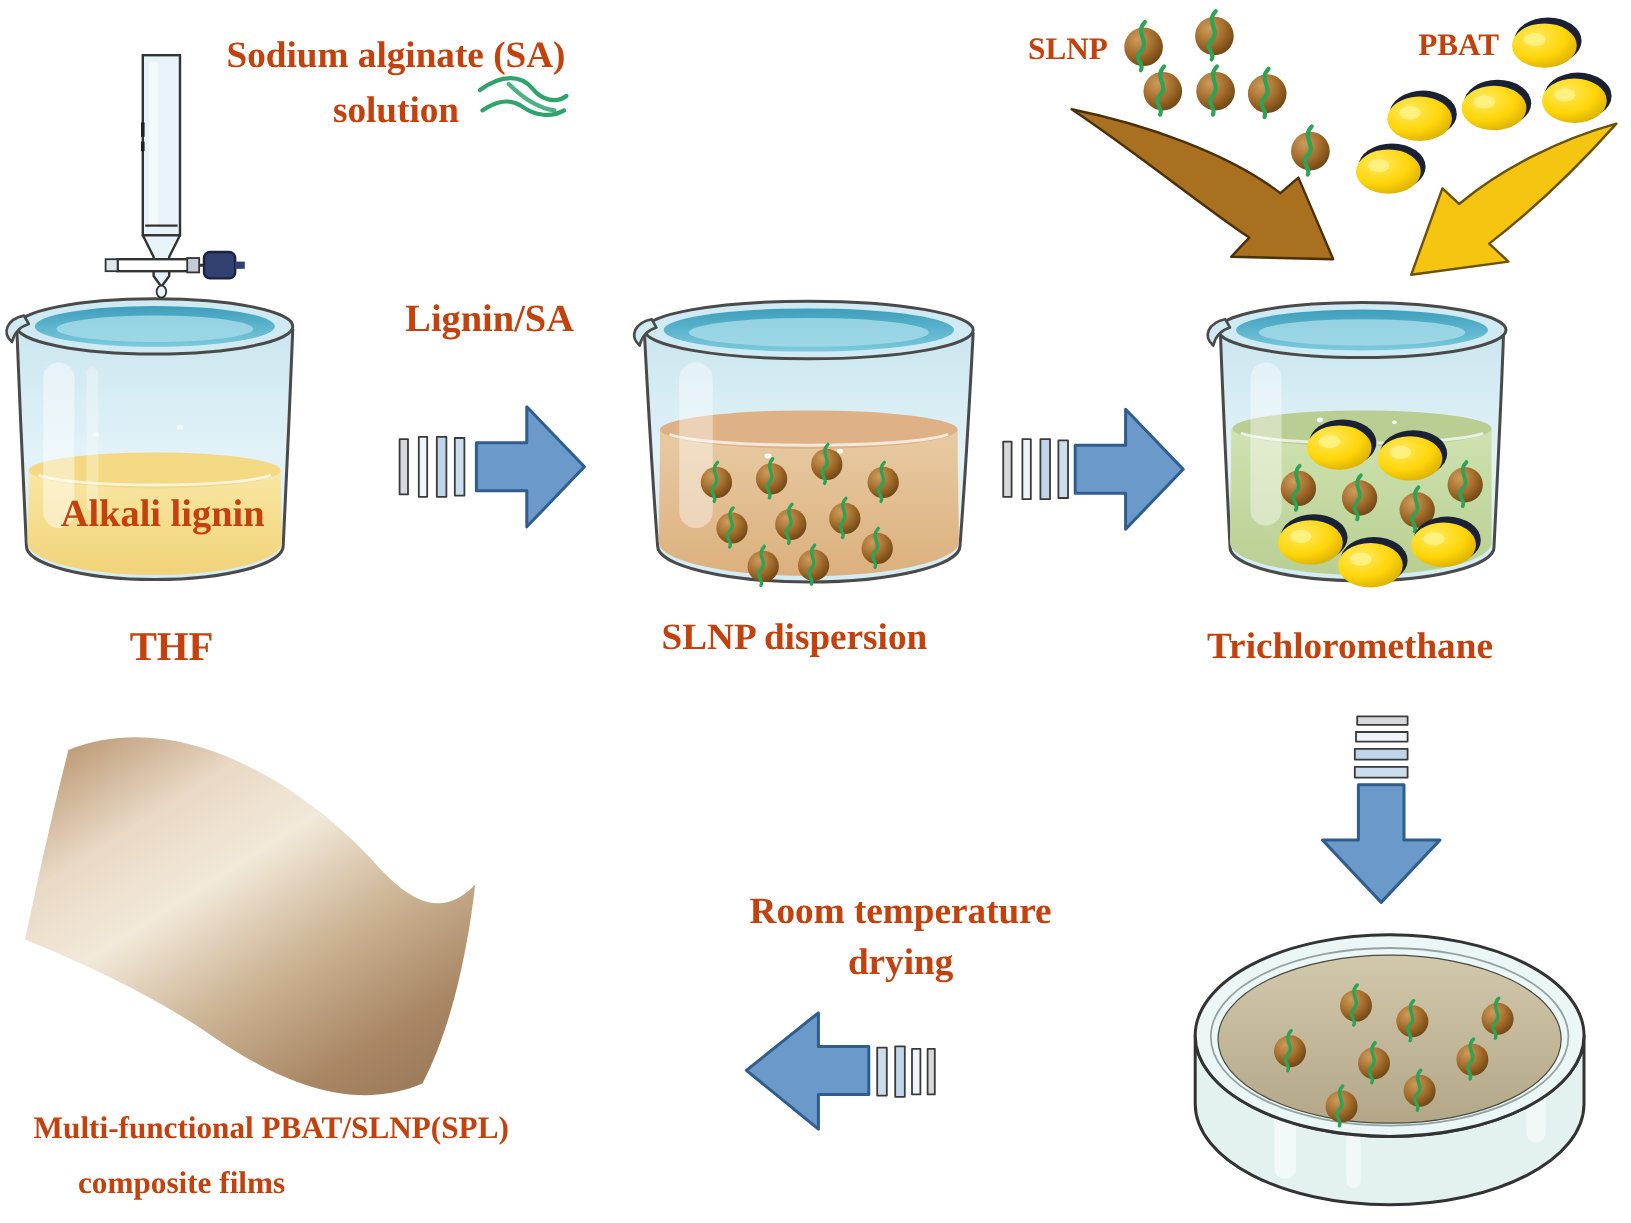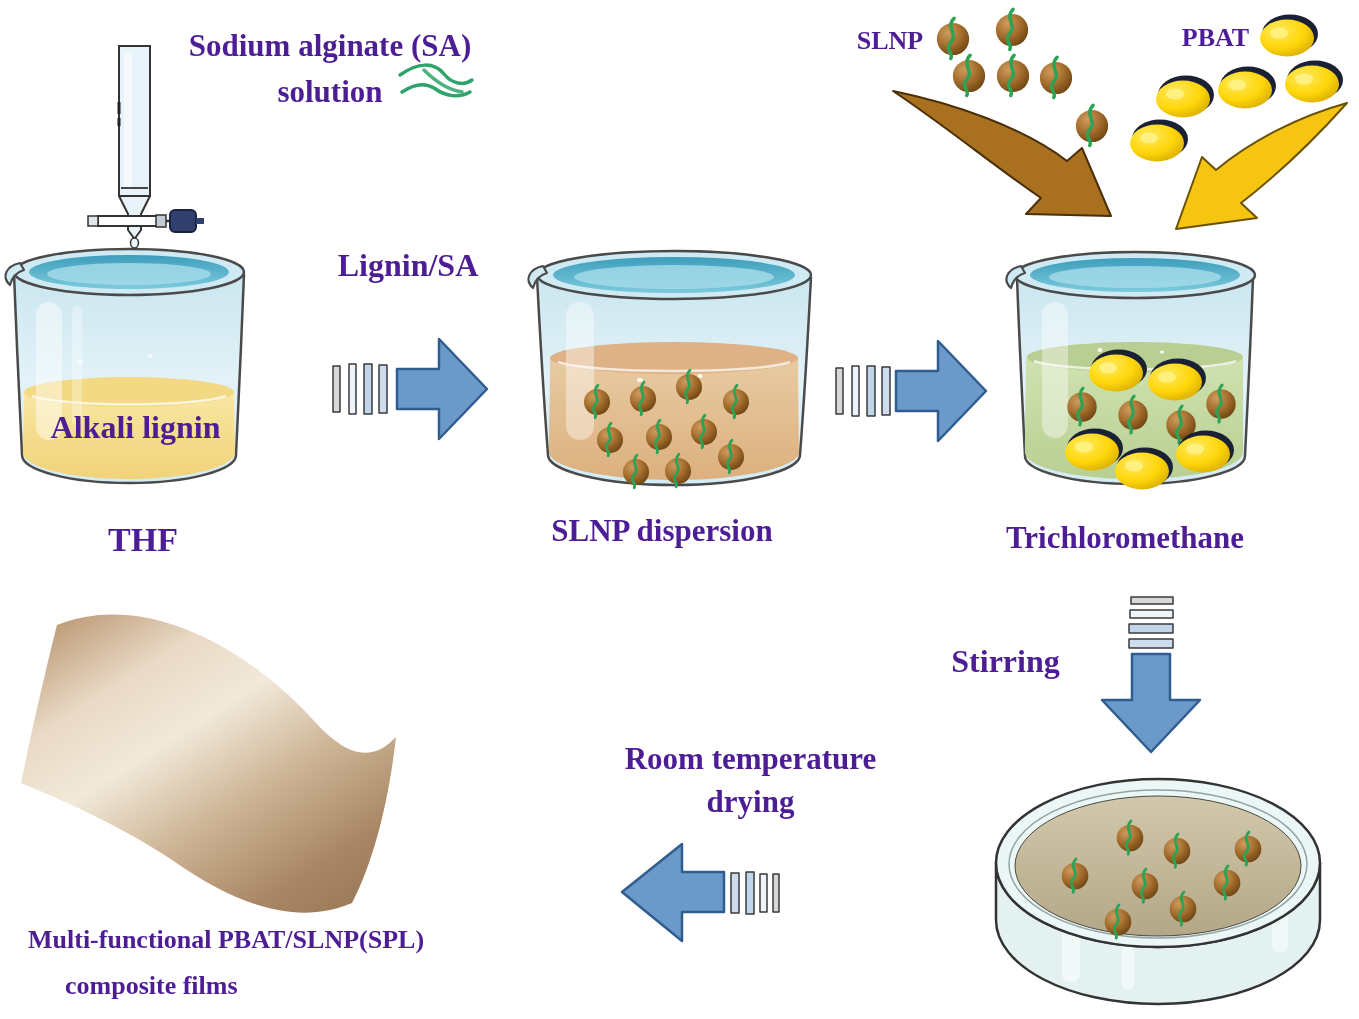--- a/index.html
+++ b/index.html
@@ -1,19 +1,19 @@
 <!DOCTYPE html>
 <html><head>
 <meta charset="utf-8">
 <style>
   html,body{margin:0;padding:0;background:#ffffff;}
   .stage{position:relative;width:1359px;height:1019px;background:#ffffff;overflow:hidden;
          font-family:"Liberation Serif","DejaVu Serif",serif;}
   .gfx{position:absolute;left:0;top:0;}
-  .lbl{position:absolute;font-weight:bold;color:#4c1d95;text-align:center;line-height:1.2;
+  .lbl{position:absolute;font-weight:bold;color:#c2410c;text-align:center;line-height:1.2;
        white-space:nowrap;}
   .lbl.left{text-align:left;}
   .fs31{font-size:31px;} .fs32{font-size:32px;} .fs33{font-size:26px;}
   .fs34{font-size:34px;} .fs36{font-size:32px;}
 </style>
 </head>
 <body>
 
 <div class="stage">
 
@@ -250,21 +250,20 @@
 <div class="lbl fs36" style="left:28px;top:408px;width:215px;">Alkali lignin</div>
 <div class="lbl fs34" style="left:63px;top:520px;width:160px;">THF</div>
 
 <div class="lbl fs31" style="left:512px;top:512px;width:300px;">SLNP dispersion</div>
 
 <div class="lbl fs33" style="left:830px;top:25px;width:120px;">SLNP</div>
 <div class="lbl fs33" style="left:1158px;top:22px;width:115px;">PBAT</div>
 
 <div class="lbl fs31" style="left:975px;top:519px;width:300px;">Trichloromethane</div>
 
-<div class="lbl fs36" style="left:908px;top:642px;width:195px;">Stirring</div>
 
 <div class="lbl fs31" style="left:588px;top:740px;width:325px;">Room temperature</div>
 <div class="lbl fs31" style="left:588px;top:783px;width:325px;">drying</div>
 
 <div class="lbl left fs33" style="left:28px;top:924px;width:620px;">Multi-functional PBAT/SLNP(SPL)</div>
 <div class="lbl left fs33" style="left:28px;top:970px;width:620px;margin-left:37px;">composite films</div>
 
 </div>
 
 </body></html>

